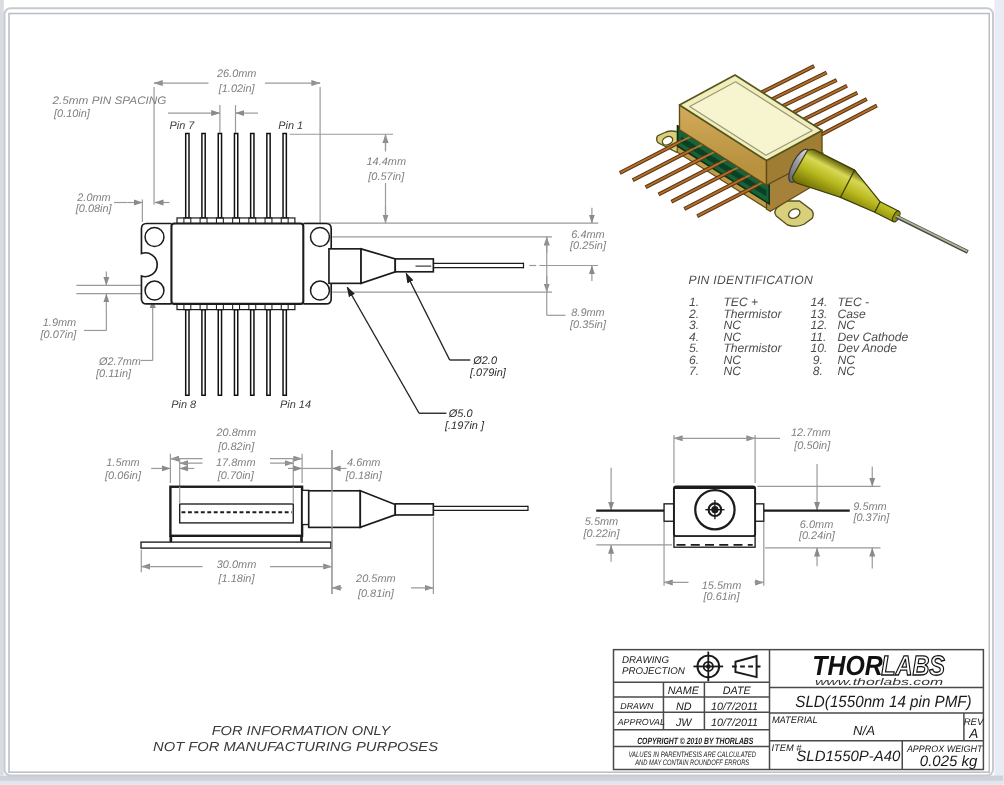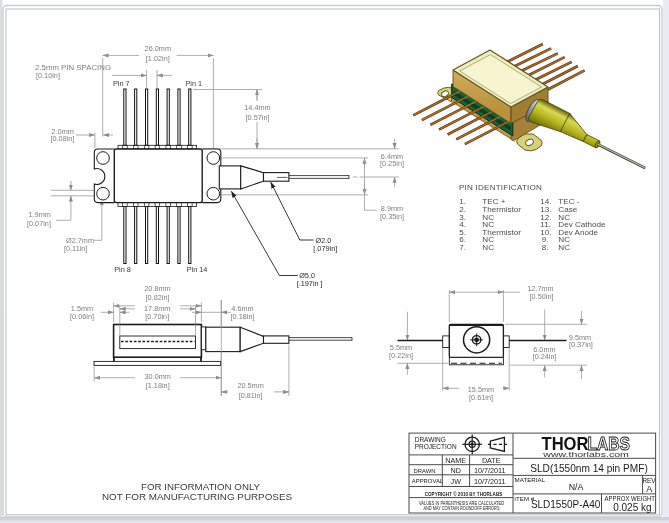--- a/index.html
+++ b/index.html
@@ -1,17 +1,17 @@
 <!DOCTYPE html>
 <html><head>
 <meta charset="utf-8">
 <style>
   html,body{margin:0;padding:0;background:#ffffff;}
   #canvas{position:relative;width:669px;height:523px;overflow:hidden;background:#a3a3a3;
-    font-family:"Liberation Sans",sans-serif;}
+    font-family:"Liberation Sans",sans-serif;font-style:italic;}
   svg{position:absolute;left:0;top:0;}
   .dim{fill:#7f7f7f;font-size:7.3px;font-family:"Liberation Sans",sans-serif;}
   .lbl{fill:#3c3c3c;font-size:7.3px;font-family:"Liberation Sans",sans-serif;}
   .pid{fill:#4d4d4d;font-size:8.1px;font-family:"Liberation Sans",sans-serif;}
   .tb{fill:#1a1a1a;font-family:"Liberation Sans",sans-serif;}
 </style>
 </head>
 <body>
 <div id="canvas">
 <svg width="669" height="523" viewBox="0 0 669 523">

